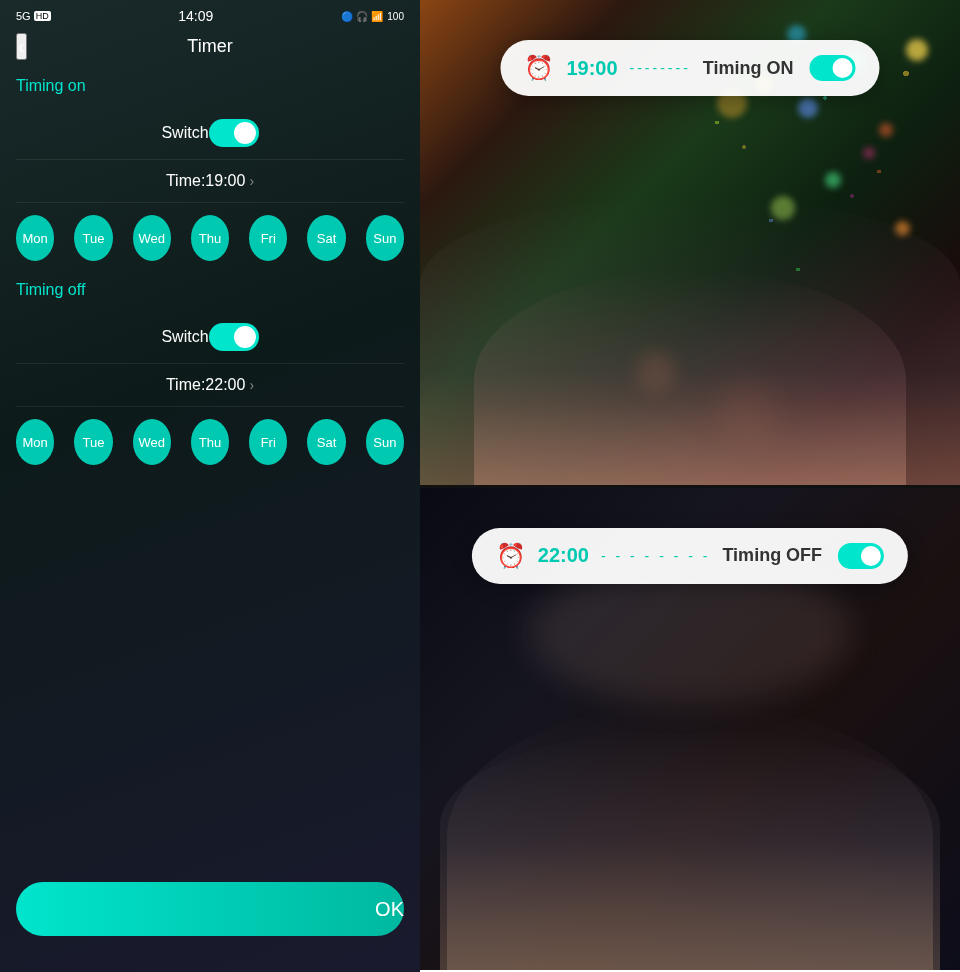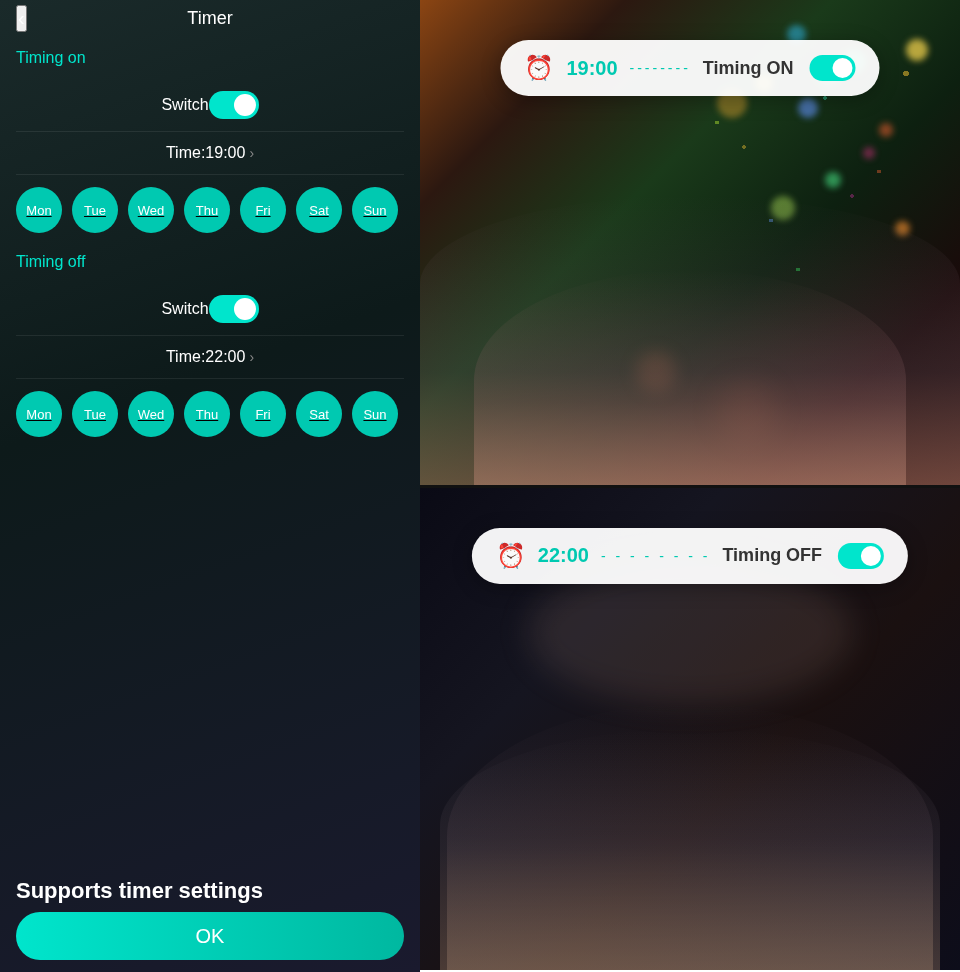--- a/index.html
+++ b/index.html
@@ -104,50 +104,50 @@
       top: 3px;
       width: 22px;
       height: 22px;
       background: white;
       border-radius: 50%;
     }
 
     
     .days-row {
       display: flex;
-      gap: 10px;
+      gap: 20px;
       padding: 12px 0;
-      text-decoration: underline;
     }
     .day-btn {
       width: 46px;
       height: 46px;
       border-radius: 50%;
       background: #00c9b1;
       color: white;
       font-size: 13px;
       font-weight: 500;
       display: flex;
       align-items: center;
       justify-content: center;
       cursor: pointer;
     }
 
     
     .ok-btn {
-      margin: auto 16px 12px;
+      margin: auto 16px 36px;
       background: linear-gradient(90deg, #00e5cc, #00b8a0);
       border: none;
       border-radius: 30px;
-      height: 48px;
+      height: 54px;
       color: white;
       font-size: 20px;
       font-weight: 500;
       cursor: pointer;
       width: calc(100% - 32px);
+      text-align: right;
     }
 
     
     .supports-text {
       color: white;
       font-size: 22px;
       font-weight: 700;
       padding: 16px 16px 8px;
     }
 
@@ -295,20 +295,33 @@
       position: absolute;
       border-radius: 50%;
       filter: blur(3px);
     }
   </style>
 </head>
 <body>
 
 <div class="phone-panel">
 
+  <div class="status-bar">
+    <div class="status-left">
+      <span>5G</span>
+      <span style="font-size:9px;background:#fff;color:#000;padding:0 2px;border-radius:2px;">HD</span>
+    </div>
+    <div class="status-center">14:09</div>
+    <div class="status-right">
+      <span>🔵</span>
+      <span>🎧</span>
+      <span>📶</span>
+      <span style="font-size:10px;">100</span>
+    </div>
+  </div>
 
   <div class="title-bar">
     <button class="back-btn">‹</button>
     <span class="title-text">Timer</span>
   </div>
 
   <div class="content">
 
     <div class="section-title">Timing on</div>
 
@@ -355,21 +368,20 @@
       <div class="day-btn">Tue</div>
       <div class="day-btn">Wed</div>
       <div class="day-btn">Thu</div>
       <div class="day-btn">Fri</div>
       <div class="day-btn">Sat</div>
       <div class="day-btn">Sun</div>
     </div>
 
   </div>
 
-  <div class="supports-text">Supports timer settings</div>
 
   <button class="ok-btn">OK</button>
 
 </div>
 
 <div class="right-panel">
 
   <div class="photo-section">
     <div class="photo-top">
 

